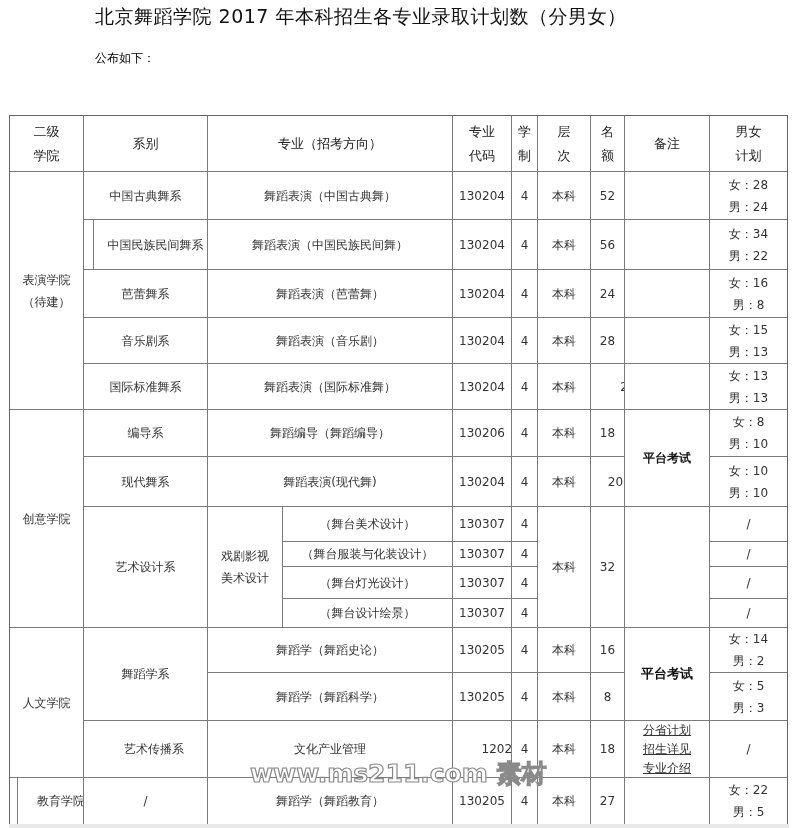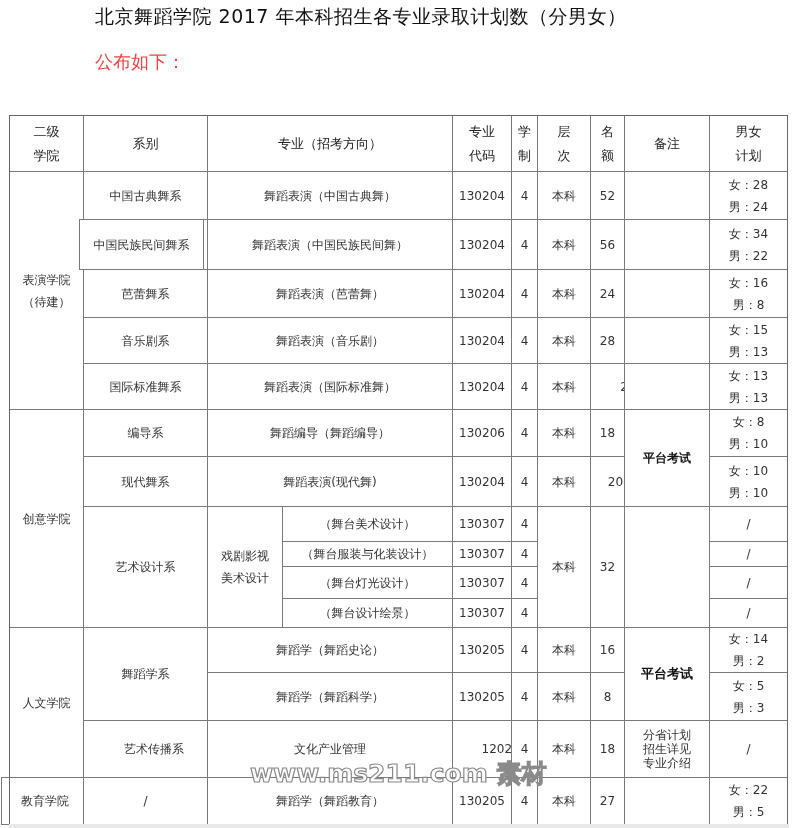--- a/index.html
+++ b/index.html
@@ -1,19 +1,19 @@
 <!DOCTYPE html>
 <html><head>
 <meta charset="utf-8">
 <style>
   html, body { margin:0; padding:0; background:#ffffff; }
   body { width:794px; height:828px; position:relative; overflow:hidden;
          font-family: "DejaVu Sans", "Liberation Sans", sans-serif; color:#222; }
   .title { position:absolute; left:95px; top:4px; font-size:19px; color:#111; letter-spacing:0.5px; white-space:nowrap; }
-  .subtitle { position:absolute; left:95px; top:50px; font-size:18px; color:#ef4444; white-space:nowrap; }
+  .subtitle { position:absolute; left:95px; top:50px; font-size:12px; color:#000000; white-space:nowrap; }
   .cell { position:absolute; box-sizing:border-box; border:1px solid #7a7a7a;
           display:flex; align-items:center; justify-content:center; text-align:center;
           font-size:12px; line-height:22px; color:#333; background:#fff; }
   .cell .inner { white-space:pre-line; }
   .hdr { font-size:13px; color:#222; line-height:24px; }
   .bold { font-weight:bold; color:#111; }
   .outer { position:absolute; left:9px; top:115px; width:779px; height:710px; box-sizing:border-box;
            border:1px solid #666; pointer-events:none; }
   .watermark { position:absolute; left:250px; top:757px; font-size:25px; font-weight:bold;
                color:#fff; -webkit-text-stroke:1.2px #8a8a8a; letter-spacing:0px; white-space:nowrap;
@@ -86,21 +86,21 @@
       <span>52</span>
     </div>
   <div class="cell" style="left:624px;top:171px;width:86px;height:49px;">
       <span></span>
     </div>
   <div class="cell" style="left:709px;top:171px;width:79px;height:49px;">
       <span class="inner">女：28
 男：24</span>
     </div>
 
-  <div class="cell" style="left:79px;top:219px;width:125px;height:51px;">
+  <div class="cell" style="left:93px;top:219px;width:125px;height:51px;">
       <span>中国民族民间舞系</span>
     </div>
   <div class="cell" style="left:207px;top:219px;width:246px;height:51px;">
       <span>舞蹈表演（中国民族民间舞）</span>
     </div>
   <div class="cell" style="left:452px;top:219px;width:60px;height:51px;">
       <span>130204</span>
     </div>
   <div class="cell" style="left:511px;top:219px;width:27px;height:51px;">
       <span>4</span>
@@ -383,30 +383,30 @@
     </div>
   <div class="cell" style="left:511px;top:720px;width:27px;height:58px;">
       <span>4</span>
     </div>
   <div class="cell" style="left:537px;top:720px;width:54px;height:58px;">
       <span>本科</span>
     </div>
   <div class="cell" style="left:590px;top:720px;width:35px;height:58px;">
       <span>18</span>
     </div>
-  <div class="cell" style="left:624px;top:720px;width:86px;height:58px;line-height:14px;">
+  <div class="cell" style="left:624px;top:720px;width:86px;height:58px;line-height:19px;text-decoration:underline;">
       <span class="inner">分省计划
 招生详见
 专业介绍</span>
     </div>
   <div class="cell" style="left:709px;top:720px;width:79px;height:58px;">
       <span>/</span>
     </div>
 
-  <div class="cell" style="left:1px;top:777px;width:88px;height:48px;">
+  <div class="cell" style="left:17px;top:777px;width:88px;height:48px;">
       <span>教育学院</span>
     </div>
   <div class="cell" style="left:83px;top:777px;width:125px;height:48px;">
       <span>/</span>
     </div>
   <div class="cell" style="left:207px;top:777px;width:246px;height:48px;">
       <span>舞蹈学（舞蹈教育）</span>
     </div>
   <div class="cell" style="left:452px;top:777px;width:60px;height:48px;">
       <span>130205</span>

